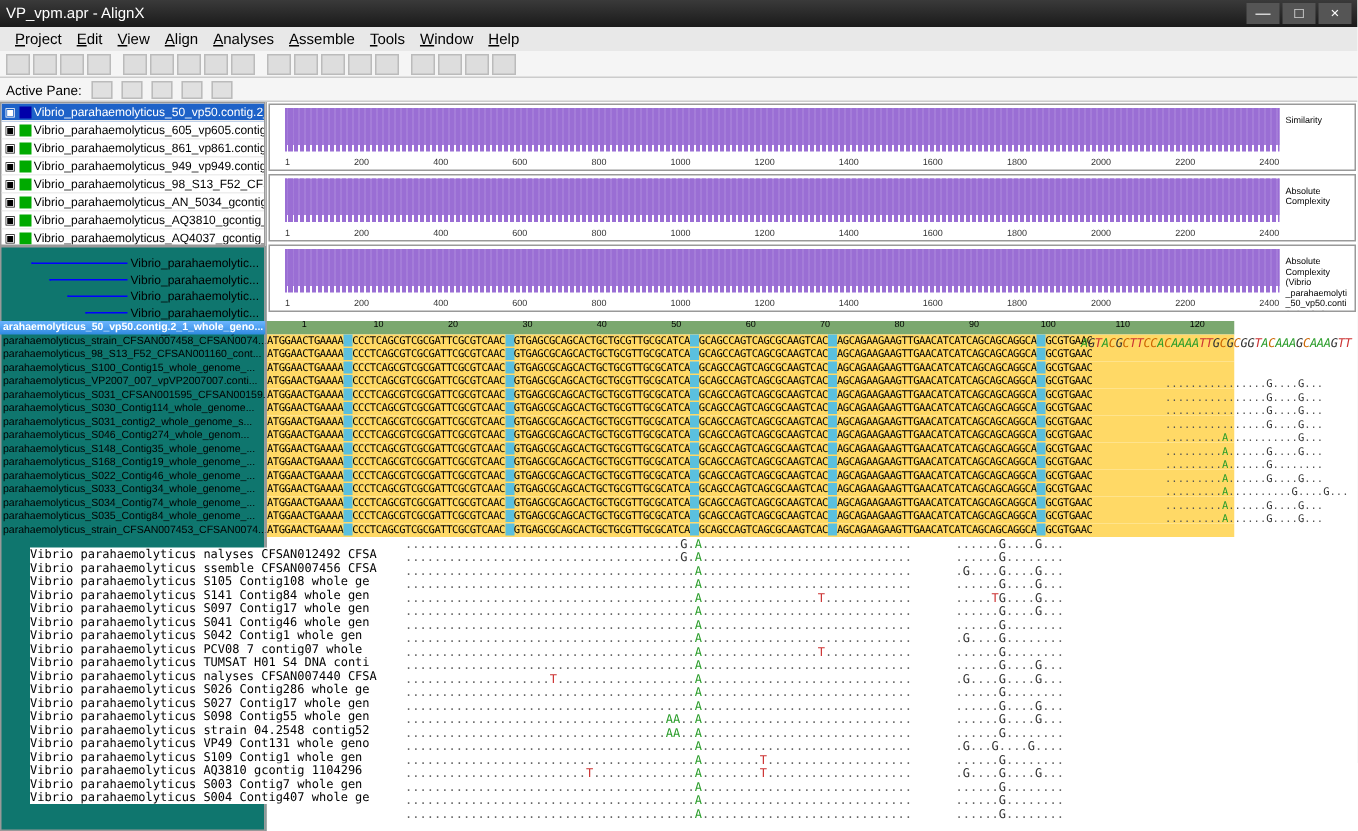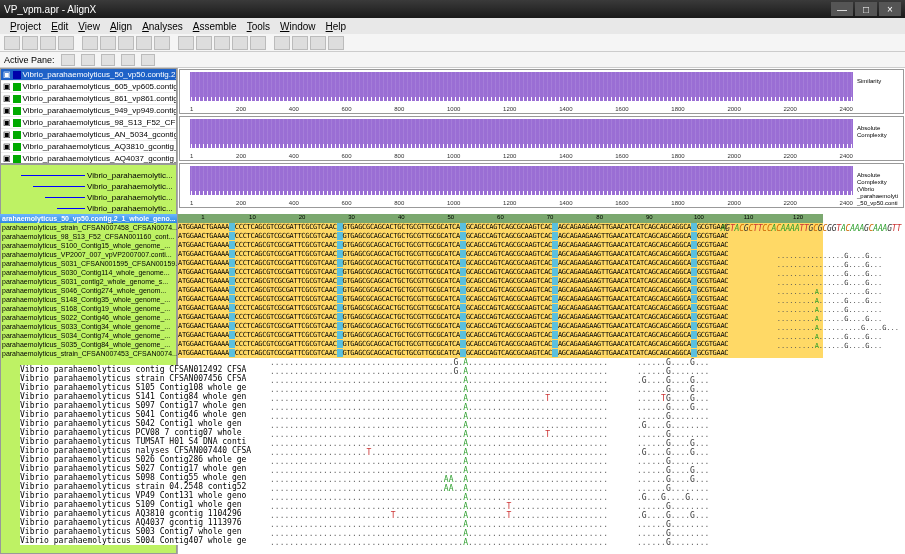--- a/index.html
+++ b/index.html
@@ -12,21 +12,21 @@
 .toolbar { background: #f5f5f5; border-bottom: 1px solid #ccc; height: 18px; display: flex; gap: 2px; padding: 2px 4px; align-items: center; }
 .toolbar .tb { width: 16px; height: 14px; background: #ddd; border: 1px solid #bbb; }
 .activepane { background: #f5f5f5; border-bottom: 1px solid #ccc; height: 16px; display: flex; align-items: center; padding: 0 4px; gap: 6px; font-size: 9px; }
 .activepane .ic { width: 14px; height: 12px; background: #e0e0e0; border: 1px solid #bbb; }
 .main { display: flex; height: calc(100% - 68px); }
 .leftcol { width: 178px; display: flex; flex-direction: column; border-right: 1px solid #aaa; }
 .filelist { background: #fff; border: 1px solid #999; height: 96px; overflow: hidden; font-size: 8px; }
 .filerow { display: flex; align-items: center; height: 12px; padding: 0 2px; border-bottom: 1px solid #eee; white-space: nowrap; overflow: hidden; }
 .filerow.sel { background: #1e62c8; color: #fff; }
 .filerow .sq { width: 8px; height: 8px; margin-right: 2px; flex-shrink: 0; }
-.tree { background: #bef264; border: 1px solid #999; flex: 1; font-size: 8px; padding: 12px 2px 16px 2px; position: relative; }
+.tree { background: #0f766e; border: 1px solid #999; flex: 1; font-size: 8px; padding: 12px 2px 16px 2px; position: relative; }
 .tree .line { border-left: 1px solid #00f; border-bottom: 1px solid #00f; position: absolute; }
 .plots { flex: 1; background: #fff; display: flex; flex-direction: column; }
 .plot { height: 45px; border: 1px solid #999; margin: 1px; position: relative; background: #fff; overflow: hidden; }
 .plot .bars { position: absolute; left: 10px; right: 50px; top: 2px; bottom: 12px; background: repeating-linear-gradient(90deg, #9a6ed4 0px, #9a6ed4 1px, #fff 1px, #fff 2px, #9a6ed4 2px, #9a6ed4 4px); }
 .plot .bars::after { content: ""; position: absolute; inset: 0; background: linear-gradient(#9a6ed4 0%, #9a6ed4 85%, transparent 85%); opacity: 0.9; }
 .plot .xlabels { position: absolute; bottom: 1px; left: 10px; right: 50px; display: flex; justify-content: space-between; font-size: 6px; color: #333; }
 .plot .rlabel { position: absolute; right: 2px; top: 8px; font-size: 6px; width: 44px; line-height: 7px; }
 
 .alignarea { display: flex; height: 180px; }
 .labelcol { width: 178px; border-right: 1px solid #999; font-size: 7px; overflow: hidden; }
@@ -278,34 +278,33 @@
       <div class="seqrow seqY"><span>ATGGAACTGAAAA</span><span class="hl" style="padding: 0px 1px;"> </span><span>CCCTCAGCGTCGCGATTCGCGTCAAC</span><span class="hl" style="padding: 0px 1px;"> </span><span>GTGAGCGCAGCACTGCTGCGTTGCGCATCA</span><span class="hl" style="padding: 0px 1px;"> </span><span>GCAGCCAGTCAGCGCAAGTCAC</span><span class="hl" style="padding: 0px 1px;"> </span><span>AGCAGAAGAAGTTGAACATCATCAGCAGCAGGCA</span><span class="hl" style="padding: 0px 1px;"> </span><span>GCGTGAAC</span></div>
       <div class="seqrow seqY"><span>ATGGAACTGAAAA</span><span class="hl" style="padding: 0px 1px;"> </span><span>CCCTCAGCGTCGCGATTCGCGTCAAC</span><span class="hl" style="padding: 0px 1px;"> </span><span>GTGAGCGCAGCACTGCTGCGTTGCGCATCA</span><span class="hl" style="padding: 0px 1px;"> </span><span>GCAGCCAGTCAGCGCAAGTCAC</span><span class="hl" style="padding: 0px 1px;"> </span><span>AGCAGAAGAAGTTGAACATCATCAGCAGCAGGCA</span><span class="hl" style="padding: 0px 1px;"> </span><span>GCGTGAAC</span></div>
       <div class="seqrow seqY"><span>ATGGAACTGAAAA</span><span class="hl" style="padding: 0px 1px;"> </span><span>CCCTCAGCGTCGCGATTCGCGTCAAC</span><span class="hl" style="padding: 0px 1px;"> </span><span>GTGAGCGCAGCACTGCTGCGTTGCGCATCA</span><span class="hl" style="padding: 0px 1px;"> </span><span>GCAGCCAGTCAGCGCAAGTCAC</span><span class="hl" style="padding: 0px 1px;"> </span><span>AGCAGAAGAAGTTGAACATCATCAGCAGCAGGCA</span><span class="hl" style="padding: 0px 1px;"> </span><span>GCGTGAAC</span></div>
     </div>
 </div>
 
 <div class="seqline2" id="rightseq"><span class="A">A</span><span class="G">G</span><span class="T">T</span><span class="A">A</span><span class="C">C</span><span class="G">G</span><span class="C">C</span><span class="T">T</span><span class="T">T</span><span class="C">C</span><span class="C">C</span><span class="A">A</span><span class="C">C</span><span class="A">A</span><span class="A">A</span><span class="A">A</span><span class="A">A</span><span class="T">T</span><span class="T">T</span><span class="G">G</span><span class="C">C</span><span class="G">G</span><span class="C">C</span><span class="G">G</span><span class="G">G</span><span class="T">T</span><span class="A">A</span><span class="C">C</span><span class="A">A</span><span class="A">A</span><span class="A">A</span><span class="G">G</span><span class="C">C</span><span class="A">A</span><span class="A">A</span><span class="A">A</span><span class="G">G</span><span class="T">T</span><span class="T">T</span></div>
 <div class="rightdots" id="rightdots"><div><span>.</span><span>.</span><span>.</span><span>.</span><span>.</span><span>.</span><span>.</span><span>.</span><span>.</span><span>.</span><span>.</span><span>.</span><span>.</span><span>.</span><span>.</span><span>.</span><span class="G">G</span><span>.</span><span>.</span><span>.</span><span>.</span><span class="G">G</span><span>.</span><span>.</span><span>.</span></div><div><span>.</span><span>.</span><span>.</span><span>.</span><span>.</span><span>.</span><span>.</span><span>.</span><span>.</span><span>.</span><span>.</span><span>.</span><span>.</span><span>.</span><span>.</span><span>.</span><span class="G">G</span><span>.</span><span>.</span><span>.</span><span>.</span><span class="G">G</span><span>.</span><span>.</span><span>.</span></div><div><span>.</span><span>.</span><span>.</span><span>.</span><span>.</span><span>.</span><span>.</span><span>.</span><span>.</span><span>.</span><span>.</span><span>.</span><span>.</span><span>.</span><span>.</span><span>.</span><span class="G">G</span><span>.</span><span>.</span><span>.</span><span>.</span><span class="G">G</span><span>.</span><span>.</span><span>.</span></div><div><span>.</span><span>.</span><span>.</span><span>.</span><span>.</span><span>.</span><span>.</span><span>.</span><span>.</span><span>.</span><span>.</span><span>.</span><span>.</span><span>.</span><span>.</span><span>.</span><span class="G">G</span><span>.</span><span>.</span><span>.</span><span>.</span><span class="G">G</span><span>.</span><span>.</span><span>.</span></div><div><span>.</span><span>.</span><span>.</span><span>.</span><span>.</span><span>.</span><span>.</span><span>.</span><span>.</span><span class="A">A</span><span>.</span><span>.</span><span>.</span><span>.</span><span>.</span><span>.</span><span>.</span><span>.</span><span>.</span><span>.</span><span>.</span><span class="G">G</span><span>.</span><span>.</span><span>.</span></div><div><span>.</span><span>.</span><span>.</span><span>.</span><span>.</span><span>.</span><span>.</span><span>.</span><span>.</span><span class="A">A</span><span>.</span><span>.</span><span>.</span><span>.</span><span>.</span><span>.</span><span class="G">G</span><span>.</span><span>.</span><span>.</span><span>.</span><span class="G">G</span><span>.</span><span>.</span><span>.</span></div><div><span>.</span><span>.</span><span>.</span><span>.</span><span>.</span><span>.</span><span>.</span><span>.</span><span>.</span><span class="A">A</span><span>.</span><span>.</span><span>.</span><span>.</span><span>.</span><span>.</span><span class="G">G</span><span>.</span><span>.</span><span>.</span><span>.</span><span>.</span><span>.</span><span>.</span><span>.</span></div><div><span>.</span><span>.</span><span>.</span><span>.</span><span>.</span><span>.</span><span>.</span><span>.</span><span>.</span><span class="A">A</span><span>.</span><span>.</span><span>.</span><span>.</span><span>.</span><span>.</span><span class="G">G</span><span>.</span><span>.</span><span>.</span><span>.</span><span class="G">G</span><span>.</span><span>.</span><span>.</span></div><div><span>.</span><span>.</span><span>.</span><span>.</span><span>.</span><span>.</span><span>.</span><span>.</span><span>.</span><span class="A">A</span><span>.</span><span>.</span><span>.</span><span>.</span><span>.</span><span>.</span><span>.</span><span>.</span><span>.</span><span>.</span><span class="G">G</span><span>.</span><span>.</span><span>.</span><span>.</span><span class="G">G</span><span>.</span><span>.</span><span>.</span></div><div><span>.</span><span>.</span><span>.</span><span>.</span><span>.</span><span>.</span><span>.</span><span>.</span><span>.</span><span class="A">A</span><span>.</span><span>.</span><span>.</span><span>.</span><span>.</span><span>.</span><span class="G">G</span><span>.</span><span>.</span><span>.</span><span>.</span><span class="G">G</span><span>.</span><span>.</span><span>.</span></div><div><span>.</span><span>.</span><span>.</span><span>.</span><span>.</span><span>.</span><span>.</span><span>.</span><span>.</span><span class="A">A</span><span>.</span><span>.</span><span>.</span><span>.</span><span>.</span><span>.</span><span class="G">G</span><span>.</span><span>.</span><span>.</span><span>.</span><span class="G">G</span><span>.</span><span>.</span><span>.</span></div></div>
 
 <div class="textblock left" id="textlist">
-    <div class="tl">Vibrio parahaemolyticus contig CFSAN012492 CFSA</div>
-    <div class="tl">Vibrio parahaemolyticus strain CFSAN007456 CFSA</div>
+    <div class="tl">Vibrio parahaemolyticus nalyses CFSAN012492 CFSA</div>
+    <div class="tl">Vibrio parahaemolyticus ssemble CFSAN007456 CFSA</div>
     <div class="tl">Vibrio parahaemolyticus S105 Contig108 whole ge</div>
     <div class="tl">Vibrio parahaemolyticus S141 Contig84 whole gen</div>
     <div class="tl">Vibrio parahaemolyticus S097 Contig17 whole gen</div>
     <div class="tl">Vibrio parahaemolyticus S041 Contig46 whole gen</div>
     <div class="tl">Vibrio parahaemolyticus S042 Contig1 whole gen</div>
     <div class="tl">Vibrio parahaemolyticus PCV08 7 contig07 whole</div>
     <div class="tl">Vibrio parahaemolyticus TUMSAT H01 S4 DNA conti</div>
     <div class="tl">Vibrio parahaemolyticus nalyses CFSAN007440 CFSA</div>
     <div class="tl">Vibrio parahaemolyticus S026 Contig286 whole ge</div>
     <div class="tl">Vibrio parahaemolyticus S027 Contig17 whole gen</div>
     <div class="tl">Vibrio parahaemolyticus S098 Contig55 whole gen</div>
     <div class="tl">Vibrio parahaemolyticus strain 04.2548 contig52</div>
     <div class="tl">Vibrio parahaemolyticus VP49 Cont131 whole geno</div>
     <div class="tl">Vibrio parahaemolyticus S109 Contig1 whole gen</div>
     <div class="tl">Vibrio parahaemolyticus AQ3810 gcontig 1104296</div>
-    <div class="tl">Vibrio parahaemolyticus AQ4037 gcontig 1113976</div>
     <div class="tl">Vibrio parahaemolyticus S003 Contig7 whole gen</div>
     <div class="tl">Vibrio parahaemolyticus S004 Contig407 whole ge</div>
   </div>
 <div class="dotmatrix" id="dotmatrix"><div class="dl"><span>.</span><span>.</span><span>.</span><span>.</span><span>.</span><span>.</span><span>.</span><span>.</span><span>.</span><span>.</span><span>.</span><span>.</span><span>.</span><span>.</span><span>.</span><span>.</span><span>.</span><span>.</span><span>.</span><span>.</span><span>.</span><span>.</span><span>.</span><span>.</span><span>.</span><span>.</span><span>.</span><span>.</span><span>.</span><span>.</span><span>.</span><span>.</span><span>.</span><span>.</span><span>.</span><span>.</span><span>.</span><span>.</span><span class="G">G</span><span>.</span><span class="A">A</span><span>.</span><span>.</span><span>.</span><span>.</span><span>.</span><span>.</span><span>.</span><span>.</span><span>.</span><span>.</span><span>.</span><span>.</span><span>.</span><span>.</span><span>.</span><span>.</span><span>.</span><span>.</span><span>.</span><span>.</span><span>.</span><span>.</span><span>.</span><span>.</span><span>.</span><span>.</span><span>.</span><span>.</span><span>.</span><span> </span><span> </span><span> </span><span> </span><span> </span><span> </span><span>.</span><span>.</span><span>.</span><span>.</span><span>.</span><span>.</span><span class="G">G</span><span>.</span><span>.</span><span>.</span><span>.</span><span class="G">G</span><span>.</span><span>.</span><span>.</span></div><div class="dl"><span>.</span><span>.</span><span>.</span><span>.</span><span>.</span><span>.</span><span>.</span><span>.</span><span>.</span><span>.</span><span>.</span><span>.</span><span>.</span><span>.</span><span>.</span><span>.</span><span>.</span><span>.</span><span>.</span><span>.</span><span>.</span><span>.</span><span>.</span><span>.</span><span>.</span><span>.</span><span>.</span><span>.</span><span>.</span><span>.</span><span>.</span><span>.</span><span>.</span><span>.</span><span>.</span><span>.</span><span>.</span><span>.</span><span class="G">G</span><span>.</span><span class="A">A</span><span>.</span><span>.</span><span>.</span><span>.</span><span>.</span><span>.</span><span>.</span><span>.</span><span>.</span><span>.</span><span>.</span><span>.</span><span>.</span><span>.</span><span>.</span><span>.</span><span>.</span><span>.</span><span>.</span><span>.</span><span>.</span><span>.</span><span>.</span><span>.</span><span>.</span><span>.</span><span>.</span><span>.</span><span>.</span><span> </span><span> </span><span> </span><span> </span><span> </span><span> </span><span>.</span><span>.</span><span>.</span><span>.</span><span>.</span><span>.</span><span class="G">G</span><span>.</span><span>.</span><span>.</span><span>.</span><span>.</span><span>.</span><span>.</span><span>.</span></div><div class="dl"><span>.</span><span>.</span><span>.</span><span>.</span><span>.</span><span>.</span><span>.</span><span>.</span><span>.</span><span>.</span><span>.</span><span>.</span><span>.</span><span>.</span><span>.</span><span>.</span><span>.</span><span>.</span><span>.</span><span>.</span><span>.</span><span>.</span><span>.</span><span>.</span><span>.</span><span>.</span><span>.</span><span>.</span><span>.</span><span>.</span><span>.</span><span>.</span><span>.</span><span>.</span><span>.</span><span>.</span><span>.</span><span>.</span><span>.</span><span>.</span><span class="A">A</span><span>.</span><span>.</span><span>.</span><span>.</span><span>.</span><span>.</span><span>.</span><span>.</span><span>.</span><span>.</span><span>.</span><span>.</span><span>.</span><span>.</span><span>.</span><span>.</span><span>.</span><span>.</span><span>.</span><span>.</span><span>.</span><span>.</span><span>.</span><span>.</span><span>.</span><span>.</span><span>.</span><span>.</span><span>.</span><span> </span><span> </span><span> </span><span> </span><span> </span><span> </span><span>.</span><span class="G">G</span><span>.</span><span>.</span><span>.</span><span>.</span><span class="G">G</span><span>.</span><span>.</span><span>.</span><span>.</span><span class="G">G</span><span>.</span><span>.</span><span>.</span></div><div class="dl"><span>.</span><span>.</span><span>.</span><span>.</span><span>.</span><span>.</span><span>.</span><span>.</span><span>.</span><span>.</span><span>.</span><span>.</span><span>.</span><span>.</span><span>.</span><span>.</span><span>.</span><span>.</span><span>.</span><span>.</span><span>.</span><span>.</span><span>.</span><span>.</span><span>.</span><span>.</span><span>.</span><span>.</span><span>.</span><span>.</span><span>.</span><span>.</span><span>.</span><span>.</span><span>.</span><span>.</span><span>.</span><span>.</span><span>.</span><span>.</span><span class="A">A</span><span>.</span><span>.</span><span>.</span><span>.</span><span>.</span><span>.</span><span>.</span><span>.</span><span>.</span><span>.</span><span>.</span><span>.</span><span>.</span><span>.</span><span>.</span><span>.</span><span>.</span><span>.</span><span>.</span><span>.</span><span>.</span><span>.</span><span>.</span><span>.</span><span>.</span><span>.</span><span>.</span><span>.</span><span>.</span><span> </span><span> </span><span> </span><span> </span><span> </span><span> </span><span>.</span><span>.</span><span>.</span><span>.</span><span>.</span><span>.</span><span class="G">G</span><span>.</span><span>.</span><span>.</span><span>.</span><span class="G">G</span><span>.</span><span>.</span><span>.</span></div><div class="dl"><span>.</span><span>.</span><span>.</span><span>.</span><span>.</span><span>.</span><span>.</span><span>.</span><span>.</span><span>.</span><span>.</span><span>.</span><span>.</span><span>.</span><span>.</span><span>.</span><span>.</span><span>.</span><span>.</span><span>.</span><span>.</span><span>.</span><span>.</span><span>.</span><span>.</span><span>.</span><span>.</span><span>.</span><span>.</span><span>.</span><span>.</span><span>.</span><span>.</span><span>.</span><span>.</span><span>.</span><span>.</span><span>.</span><span>.</span><span>.</span><span class="A">A</span><span>.</span><span>.</span><span>.</span><span>.</span><span>.</span><span>.</span><span>.</span><span>.</span><span>.</span><span>.</span><span>.</span><span>.</span><span>.</span><span>.</span><span>.</span><span>.</span><span class="T">T</span><span>.</span><span>.</span><span>.</span><span>.</span><span>.</span><span>.</span><span>.</span><span>.</span><span>.</span><span>.</span><span>.</span><span>.</span><span> </span><span> </span><span> </span><span> </span><span> </span><span> </span><span>.</span><span>.</span><span>.</span><span>.</span><span>.</span><span class="T">T</span><span class="G">G</span><span>.</span><span>.</span><span>.</span><span>.</span><span class="G">G</span><span>.</span><span>.</span><span>.</span></div><div class="dl"><span>.</span><span>.</span><span>.</span><span>.</span><span>.</span><span>.</span><span>.</span><span>.</span><span>.</span><span>.</span><span>.</span><span>.</span><span>.</span><span>.</span><span>.</span><span>.</span><span>.</span><span>.</span><span>.</span><span>.</span><span>.</span><span>.</span><span>.</span><span>.</span><span>.</span><span>.</span><span>.</span><span>.</span><span>.</span><span>.</span><span>.</span><span>.</span><span>.</span><span>.</span><span>.</span><span>.</span><span>.</span><span>.</span><span>.</span><span>.</span><span class="A">A</span><span>.</span><span>.</span><span>.</span><span>.</span><span>.</span><span>.</span><span>.</span><span>.</span><span>.</span><span>.</span><span>.</span><span>.</span><span>.</span><span>.</span><span>.</span><span>.</span><span>.</span><span>.</span><span>.</span><span>.</span><span>.</span><span>.</span><span>.</span><span>.</span><span>.</span><span>.</span><span>.</span><span>.</span><span>.</span><span> </span><span> </span><span> </span><span> </span><span> </span><span> </span><span>.</span><span>.</span><span>.</span><span>.</span><span>.</span><span>.</span><span class="G">G</span><span>.</span><span>.</span><span>.</span><span>.</span><span class="G">G</span><span>.</span><span>.</span><span>.</span></div><div class="dl"><span>.</span><span>.</span><span>.</span><span>.</span><span>.</span><span>.</span><span>.</span><span>.</span><span>.</span><span>.</span><span>.</span><span>.</span><span>.</span><span>.</span><span>.</span><span>.</span><span>.</span><span>.</span><span>.</span><span>.</span><span>.</span><span>.</span><span>.</span><span>.</span><span>.</span><span>.</span><span>.</span><span>.</span><span>.</span><span>.</span><span>.</span><span>.</span><span>.</span><span>.</span><span>.</span><span>.</span><span>.</span><span>.</span><span>.</span><span>.</span><span class="A">A</span><span>.</span><span>.</span><span>.</span><span>.</span><span>.</span><span>.</span><span>.</span><span>.</span><span>.</span><span>.</span><span>.</span><span>.</span><span>.</span><span>.</span><span>.</span><span>.</span><span>.</span><span>.</span><span>.</span><span>.</span><span>.</span><span>.</span><span>.</span><span>.</span><span>.</span><span>.</span><span>.</span><span>.</span><span>.</span><span> </span><span> </span><span> </span><span> </span><span> </span><span> </span><span>.</span><span>.</span><span>.</span><span>.</span><span>.</span><span>.</span><span class="G">G</span><span>.</span><span>.</span><span>.</span><span>.</span><span>.</span><span>.</span><span>.</span><span>.</span></div><div class="dl"><span>.</span><span>.</span><span>.</span><span>.</span><span>.</span><span>.</span><span>.</span><span>.</span><span>.</span><span>.</span><span>.</span><span>.</span><span>.</span><span>.</span><span>.</span><span>.</span><span>.</span><span>.</span><span>.</span><span>.</span><span>.</span><span>.</span><span>.</span><span>.</span><span>.</span><span>.</span><span>.</span><span>.</span><span>.</span><span>.</span><span>.</span><span>.</span><span>.</span><span>.</span><span>.</span><span>.</span><span>.</span><span>.</span><span>.</span><span>.</span><span class="A">A</span><span>.</span><span>.</span><span>.</span><span>.</span><span>.</span><span>.</span><span>.</span><span>.</span><span>.</span><span>.</span><span>.</span><span>.</span><span>.</span><span>.</span><span>.</span><span>.</span><span>.</span><span>.</span><span>.</span><span>.</span><span>.</span><span>.</span><span>.</span><span>.</span><span>.</span><span>.</span><span>.</span><span>.</span><span>.</span><span> </span><span> </span><span> </span><span> </span><span> </span><span> </span><span>.</span><span class="G">G</span><span>.</span><span>.</span><span>.</span><span>.</span><span class="G">G</span><span>.</span><span>.</span><span>.</span><span>.</span><span>.</span><span>.</span><span>.</span><span>.</span></div><div class="dl"><span>.</span><span>.</span><span>.</span><span>.</span><span>.</span><span>.</span><span>.</span><span>.</span><span>.</span><span>.</span><span>.</span><span>.</span><span>.</span><span>.</span><span>.</span><span>.</span><span>.</span><span>.</span><span>.</span><span>.</span><span>.</span><span>.</span><span>.</span><span>.</span><span>.</span><span>.</span><span>.</span><span>.</span><span>.</span><span>.</span><span>.</span><span>.</span><span>.</span><span>.</span><span>.</span><span>.</span><span>.</span><span>.</span><span>.</span><span>.</span><span class="A">A</span><span>.</span><span>.</span><span>.</span><span>.</span><span>.</span><span>.</span><span>.</span><span>.</span><span>.</span><span>.</span><span>.</span><span>.</span><span>.</span><span>.</span><span>.</span><span>.</span><span class="T">T</span><span>.</span><span>.</span><span>.</span><span>.</span><span>.</span><span>.</span><span>.</span><span>.</span><span>.</span><span>.</span><span>.</span><span>.</span><span> </span><span> </span><span> </span><span> </span><span> </span><span> </span><span>.</span><span>.</span><span>.</span><span>.</span><span>.</span><span>.</span><span class="G">G</span><span>.</span><span>.</span><span>.</span><span>.</span><span>.</span><span>.</span><span>.</span><span>.</span></div><div class="dl"><span>.</span><span>.</span><span>.</span><span>.</span><span>.</span><span>.</span><span>.</span><span>.</span><span>.</span><span>.</span><span>.</span><span>.</span><span>.</span><span>.</span><span>.</span><span>.</span><span>.</span><span>.</span><span>.</span><span>.</span><span>.</span><span>.</span><span>.</span><span>.</span><span>.</span><span>.</span><span>.</span><span>.</span><span>.</span><span>.</span><span>.</span><span>.</span><span>.</span><span>.</span><span>.</span><span>.</span><span>.</span><span>.</span><span>.</span><span>.</span><span class="A">A</span><span>.</span><span>.</span><span>.</span><span>.</span><span>.</span><span>.</span><span>.</span><span>.</span><span>.</span><span>.</span><span>.</span><span>.</span><span>.</span><span>.</span><span>.</span><span>.</span><span>.</span><span>.</span><span>.</span><span>.</span><span>.</span><span>.</span><span>.</span><span>.</span><span>.</span><span>.</span><span>.</span><span>.</span><span>.</span><span> </span><span> </span><span> </span><span> </span><span> </span><span> </span><span>.</span><span>.</span><span>.</span><span>.</span><span>.</span><span>.</span><span class="G">G</span><span>.</span><span>.</span><span>.</span><span>.</span><span class="G">G</span><span>.</span><span>.</span><span>.</span></div><div class="dl"><span>.</span><span>.</span><span>.</span><span>.</span><span>.</span><span>.</span><span>.</span><span>.</span><span>.</span><span>.</span><span>.</span><span>.</span><span>.</span><span>.</span><span>.</span><span>.</span><span>.</span><span>.</span><span>.</span><span>.</span><span class="T">T</span><span>.</span><span>.</span><span>.</span><span>.</span><span>.</span><span>.</span><span>.</span><span>.</span><span>.</span><span>.</span><span>.</span><span>.</span><span>.</span><span>.</span><span>.</span><span>.</span><span>.</span><span>.</span><span>.</span><span class="A">A</span><span>.</span><span>.</span><span>.</span><span>.</span><span>.</span><span>.</span><span>.</span><span>.</span><span>.</span><span>.</span><span>.</span><span>.</span><span>.</span><span>.</span><span>.</span><span>.</span><span>.</span><span>.</span><span>.</span><span>.</span><span>.</span><span>.</span><span>.</span><span>.</span><span>.</span><span>.</span><span>.</span><span>.</span><span>.</span><span> </span><span> </span><span> </span><span> </span><span> </span><span> </span><span>.</span><span class="G">G</span><span>.</span><span>.</span><span>.</span><span>.</span><span class="G">G</span><span>.</span><span>.</span><span>.</span><span>.</span><span class="G">G</span><span>.</span><span>.</span><span>.</span></div><div class="dl"><span>.</span><span>.</span><span>.</span><span>.</span><span>.</span><span>.</span><span>.</span><span>.</span><span>.</span><span>.</span><span>.</span><span>.</span><span>.</span><span>.</span><span>.</span><span>.</span><span>.</span><span>.</span><span>.</span><span>.</span><span>.</span><span>.</span><span>.</span><span>.</span><span>.</span><span>.</span><span>.</span><span>.</span><span>.</span><span>.</span><span>.</span><span>.</span><span>.</span><span>.</span><span>.</span><span>.</span><span>.</span><span>.</span><span>.</span><span>.</span><span class="A">A</span><span>.</span><span>.</span><span>.</span><span>.</span><span>.</span><span>.</span><span>.</span><span>.</span><span>.</span><span>.</span><span>.</span><span>.</span><span>.</span><span>.</span><span>.</span><span>.</span><span>.</span><span>.</span><span>.</span><span>.</span><span>.</span><span>.</span><span>.</span><span>.</span><span>.</span><span>.</span><span>.</span><span>.</span><span>.</span><span> </span><span> </span><span> </span><span> </span><span> </span><span> </span><span>.</span><span>.</span><span>.</span><span>.</span><span>.</span><span>.</span><span class="G">G</span><span>.</span><span>.</span><span>.</span><span>.</span><span>.</span><span>.</span><span>.</span><span>.</span></div><div class="dl"><span>.</span><span>.</span><span>.</span><span>.</span><span>.</span><span>.</span><span>.</span><span>.</span><span>.</span><span>.</span><span>.</span><span>.</span><span>.</span><span>.</span><span>.</span><span>.</span><span>.</span><span>.</span><span>.</span><span>.</span><span>.</span><span>.</span><span>.</span><span>.</span><span>.</span><span>.</span><span>.</span><span>.</span><span>.</span><span>.</span><span>.</span><span>.</span><span>.</span><span>.</span><span>.</span><span>.</span><span>.</span><span>.</span><span>.</span><span>.</span><span class="A">A</span><span>.</span><span>.</span><span>.</span><span>.</span><span>.</span><span>.</span><span>.</span><span>.</span><span>.</span><span>.</span><span>.</span><span>.</span><span>.</span><span>.</span><span>.</span><span>.</span><span>.</span><span>.</span><span>.</span><span>.</span><span>.</span><span>.</span><span>.</span><span>.</span><span>.</span><span>.</span><span>.</span><span>.</span><span>.</span><span> </span><span> </span><span> </span><span> </span><span> </span><span> </span><span>.</span><span>.</span><span>.</span><span>.</span><span>.</span><span>.</span><span class="G">G</span><span>.</span><span>.</span><span>.</span><span>.</span><span class="G">G</span><span>.</span><span>.</span><span>.</span></div><div class="dl"><span>.</span><span>.</span><span>.</span><span>.</span><span>.</span><span>.</span><span>.</span><span>.</span><span>.</span><span>.</span><span>.</span><span>.</span><span>.</span><span>.</span><span>.</span><span>.</span><span>.</span><span>.</span><span>.</span><span>.</span><span>.</span><span>.</span><span>.</span><span>.</span><span>.</span><span>.</span><span>.</span><span>.</span><span>.</span><span>.</span><span>.</span><span>.</span><span>.</span><span>.</span><span>.</span><span>.</span><span class="A">A</span><span class="A">A</span><span>.</span><span>.</span><span class="A">A</span><span>.</span><span>.</span><span>.</span><span>.</span><span>.</span><span>.</span><span>.</span><span>.</span><span>.</span><span>.</span><span>.</span><span>.</span><span>.</span><span>.</span><span>.</span><span>.</span><span>.</span><span>.</span><span>.</span><span>.</span><span>.</span><span>.</span><span>.</span><span>.</span><span>.</span><span>.</span><span>.</span><span>.</span><span>.</span><span> </span><span> </span><span> </span><span> </span><span> </span><span> </span><span>.</span><span>.</span><span>.</span><span>.</span><span>.</span><span>.</span><span class="G">G</span><span>.</span><span>.</span><span>.</span><span>.</span><span class="G">G</span><span>.</span><span>.</span><span>.</span></div><div class="dl"><span>.</span><span>.</span><span>.</span><span>.</span><span>.</span><span>.</span><span>.</span><span>.</span><span>.</span><span>.</span><span>.</span><span>.</span><span>.</span><span>.</span><span>.</span><span>.</span><span>.</span><span>.</span><span>.</span><span>.</span><span>.</span><span>.</span><span>.</span><span>.</span><span>.</span><span>.</span><span>.</span><span>.</span><span>.</span><span>.</span><span>.</span><span>.</span><span>.</span><span>.</span><span>.</span><span>.</span><span class="A">A</span><span class="A">A</span><span>.</span><span>.</span><span class="A">A</span><span>.</span><span>.</span><span>.</span><span>.</span><span>.</span><span>.</span><span>.</span><span>.</span><span>.</span><span>.</span><span>.</span><span>.</span><span>.</span><span>.</span><span>.</span><span>.</span><span>.</span><span>.</span><span>.</span><span>.</span><span>.</span><span>.</span><span>.</span><span>.</span><span>.</span><span>.</span><span>.</span><span>.</span><span>.</span><span> </span><span> </span><span> </span><span> </span><span> </span><span> </span><span>.</span><span>.</span><span>.</span><span>.</span><span>.</span><span>.</span><span class="G">G</span><span>.</span><span>.</span><span>.</span><span>.</span><span>.</span><span>.</span><span>.</span><span>.</span></div><div class="dl"><span>.</span><span>.</span><span>.</span><span>.</span><span>.</span><span>.</span><span>.</span><span>.</span><span>.</span><span>.</span><span>.</span><span>.</span><span>.</span><span>.</span><span>.</span><span>.</span><span>.</span><span>.</span><span>.</span><span>.</span><span>.</span><span>.</span><span>.</span><span>.</span><span>.</span><span>.</span><span>.</span><span>.</span><span>.</span><span>.</span><span>.</span><span>.</span><span>.</span><span>.</span><span>.</span><span>.</span><span>.</span><span>.</span><span>.</span><span>.</span><span class="A">A</span><span>.</span><span>.</span><span>.</span><span>.</span><span>.</span><span>.</span><span>.</span><span>.</span><span>.</span><span>.</span><span>.</span><span>.</span><span>.</span><span>.</span><span>.</span><span>.</span><span>.</span><span>.</span><span>.</span><span>.</span><span>.</span><span>.</span><span>.</span><span>.</span><span>.</span><span>.</span><span>.</span><span>.</span><span>.</span><span> </span><span> </span><span> </span><span> </span><span> </span><span> </span><span>.</span><span class="G">G</span><span>.</span><span>.</span><span>.</span><span class="G">G</span><span>.</span><span>.</span><span>.</span><span>.</span><span class="G">G</span><span>.</span><span>.</span><span>.</span><span>.</span></div><div class="dl"><span>.</span><span>.</span><span>.</span><span>.</span><span>.</span><span>.</span><span>.</span><span>.</span><span>.</span><span>.</span><span>.</span><span>.</span><span>.</span><span>.</span><span>.</span><span>.</span><span>.</span><span>.</span><span>.</span><span>.</span><span>.</span><span>.</span><span>.</span><span>.</span><span>.</span><span>.</span><span>.</span><span>.</span><span>.</span><span>.</span><span>.</span><span>.</span><span>.</span><span>.</span><span>.</span><span>.</span><span>.</span><span>.</span><span>.</span><span>.</span><span class="A">A</span><span>.</span><span>.</span><span>.</span><span>.</span><span>.</span><span>.</span><span>.</span><span>.</span><span class="T">T</span><span>.</span><span>.</span><span>.</span><span>.</span><span>.</span><span>.</span><span>.</span><span>.</span><span>.</span><span>.</span><span>.</span><span>.</span><span>.</span><span>.</span><span>.</span><span>.</span><span>.</span><span>.</span><span>.</span><span>.</span><span> </span><span> </span><span> </span><span> </span><span> </span><span> </span><span>.</span><span>.</span><span>.</span><span>.</span><span>.</span><span>.</span><span class="G">G</span><span>.</span><span>.</span><span>.</span><span>.</span><span>.</span><span>.</span><span>.</span><span>.</span></div><div class="dl"><span>.</span><span>.</span><span>.</span><span>.</span><span>.</span><span>.</span><span>.</span><span>.</span><span>.</span><span>.</span><span>.</span><span>.</span><span>.</span><span>.</span><span>.</span><span>.</span><span>.</span><span>.</span><span>.</span><span>.</span><span>.</span><span>.</span><span>.</span><span>.</span><span>.</span><span class="T">T</span><span>.</span><span>.</span><span>.</span><span>.</span><span>.</span><span>.</span><span>.</span><span>.</span><span>.</span><span>.</span><span>.</span><span>.</span><span>.</span><span>.</span><span class="A">A</span><span>.</span><span>.</span><span>.</span><span>.</span><span>.</span><span>.</span><span>.</span><span>.</span><span class="T">T</span><span>.</span><span>.</span><span>.</span><span>.</span><span>.</span><span>.</span><span>.</span><span>.</span><span>.</span><span>.</span><span>.</span><span>.</span><span>.</span><span>.</span><span>.</span><span>.</span><span>.</span><span>.</span><span>.</span><span>.</span><span> </span><span> </span><span> </span><span> </span><span> </span><span> </span><span>.</span><span class="G">G</span><span>.</span><span>.</span><span>.</span><span>.</span><span class="G">G</span><span>.</span><span>.</span><span>.</span><span>.</span><span class="G">G</span><span>.</span><span>.</span><span>.</span></div><div class="dl"><span>.</span><span>.</span><span>.</span><span>.</span><span>.</span><span>.</span><span>.</span><span>.</span><span>.</span><span>.</span><span>.</span><span>.</span><span>.</span><span>.</span><span>.</span><span>.</span><span>.</span><span>.</span><span>.</span><span>.</span><span>.</span><span>.</span><span>.</span><span>.</span><span>.</span><span>.</span><span>.</span><span>.</span><span>.</span><span>.</span><span>.</span><span>.</span><span>.</span><span>.</span><span>.</span><span>.</span><span>.</span><span>.</span><span>.</span><span>.</span><span class="A">A</span><span>.</span><span>.</span><span>.</span><span>.</span><span>.</span><span>.</span><span>.</span><span>.</span><span>.</span><span>.</span><span>.</span><span>.</span><span>.</span><span>.</span><span>.</span><span>.</span><span>.</span><span>.</span><span>.</span><span>.</span><span>.</span><span>.</span><span>.</span><span>.</span><span>.</span><span>.</span><span>.</span><span>.</span><span>.</span><span> </span><span> </span><span> </span><span> </span><span> </span><span> </span><span>.</span><span>.</span><span>.</span><span>.</span><span>.</span><span>.</span><span class="G">G</span><span>.</span><span>.</span><span>.</span><span>.</span><span>.</span><span>.</span><span>.</span><span>.</span></div><div class="dl"><span>.</span><span>.</span><span>.</span><span>.</span><span>.</span><span>.</span><span>.</span><span>.</span><span>.</span><span>.</span><span>.</span><span>.</span><span>.</span><span>.</span><span>.</span><span>.</span><span>.</span><span>.</span><span>.</span><span>.</span><span>.</span><span>.</span><span>.</span><span>.</span><span>.</span><span>.</span><span>.</span><span>.</span><span>.</span><span>.</span><span>.</span><span>.</span><span>.</span><span>.</span><span>.</span><span>.</span><span>.</span><span>.</span><span>.</span><span>.</span><span class="A">A</span><span>.</span><span>.</span><span>.</span><span>.</span><span>.</span><span>.</span><span>.</span><span>.</span><span>.</span><span>.</span><span>.</span><span>.</span><span>.</span><span>.</span><span>.</span><span>.</span><span>.</span><span>.</span><span>.</span><span>.</span><span>.</span><span>.</span><span>.</span><span>.</span><span>.</span><span>.</span><span>.</span><span>.</span><span>.</span><span> </span><span> </span><span> </span><span> </span><span> </span><span> </span><span>.</span><span>.</span><span>.</span><span>.</span><span>.</span><span>.</span><span class="G">G</span><span>.</span><span>.</span><span>.</span><span>.</span><span>.</span><span>.</span><span>.</span><span>.</span></div><div class="dl"><span>.</span><span>.</span><span>.</span><span>.</span><span>.</span><span>.</span><span>.</span><span>.</span><span>.</span><span>.</span><span>.</span><span>.</span><span>.</span><span>.</span><span>.</span><span>.</span><span>.</span><span>.</span><span>.</span><span>.</span><span>.</span><span>.</span><span>.</span><span>.</span><span>.</span><span>.</span><span>.</span><span>.</span><span>.</span><span>.</span><span>.</span><span>.</span><span>.</span><span>.</span><span>.</span><span>.</span><span>.</span><span>.</span><span>.</span><span>.</span><span class="A">A</span><span>.</span><span>.</span><span>.</span><span>.</span><span>.</span><span>.</span><span>.</span><span>.</span><span>.</span><span>.</span><span>.</span><span>.</span><span>.</span><span>.</span><span>.</span><span>.</span><span>.</span><span>.</span><span>.</span><span>.</span><span>.</span><span>.</span><span>.</span><span>.</span><span>.</span><span>.</span><span>.</span><span>.</span><span>.</span><span> </span><span> </span><span> </span><span> </span><span> </span><span> </span><span>.</span><span>.</span><span>.</span><span>.</span><span>.</span><span>.</span><span class="G">G</span><span>.</span><span>.</span><span>.</span><span>.</span><span>.</span><span>.</span><span>.</span><span>.</span></div></div>
 
 </body></html>

